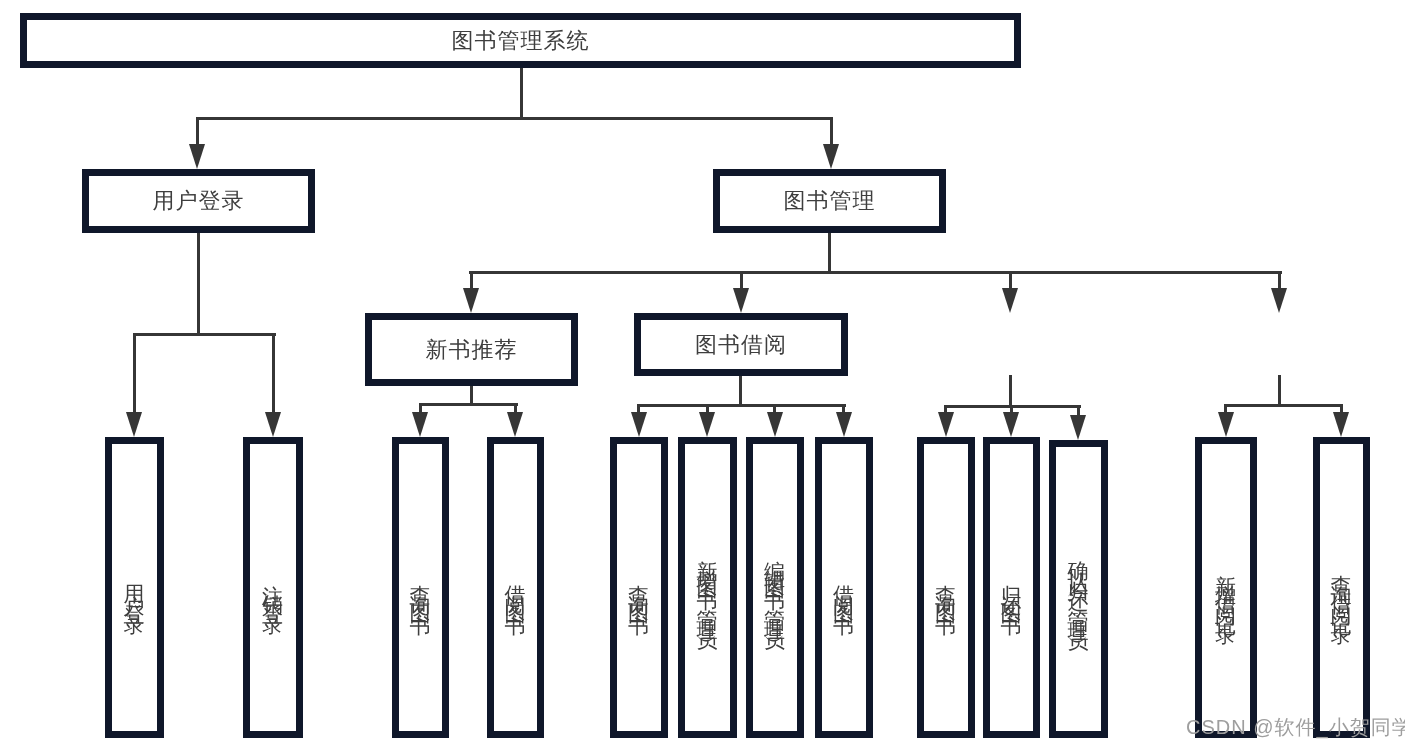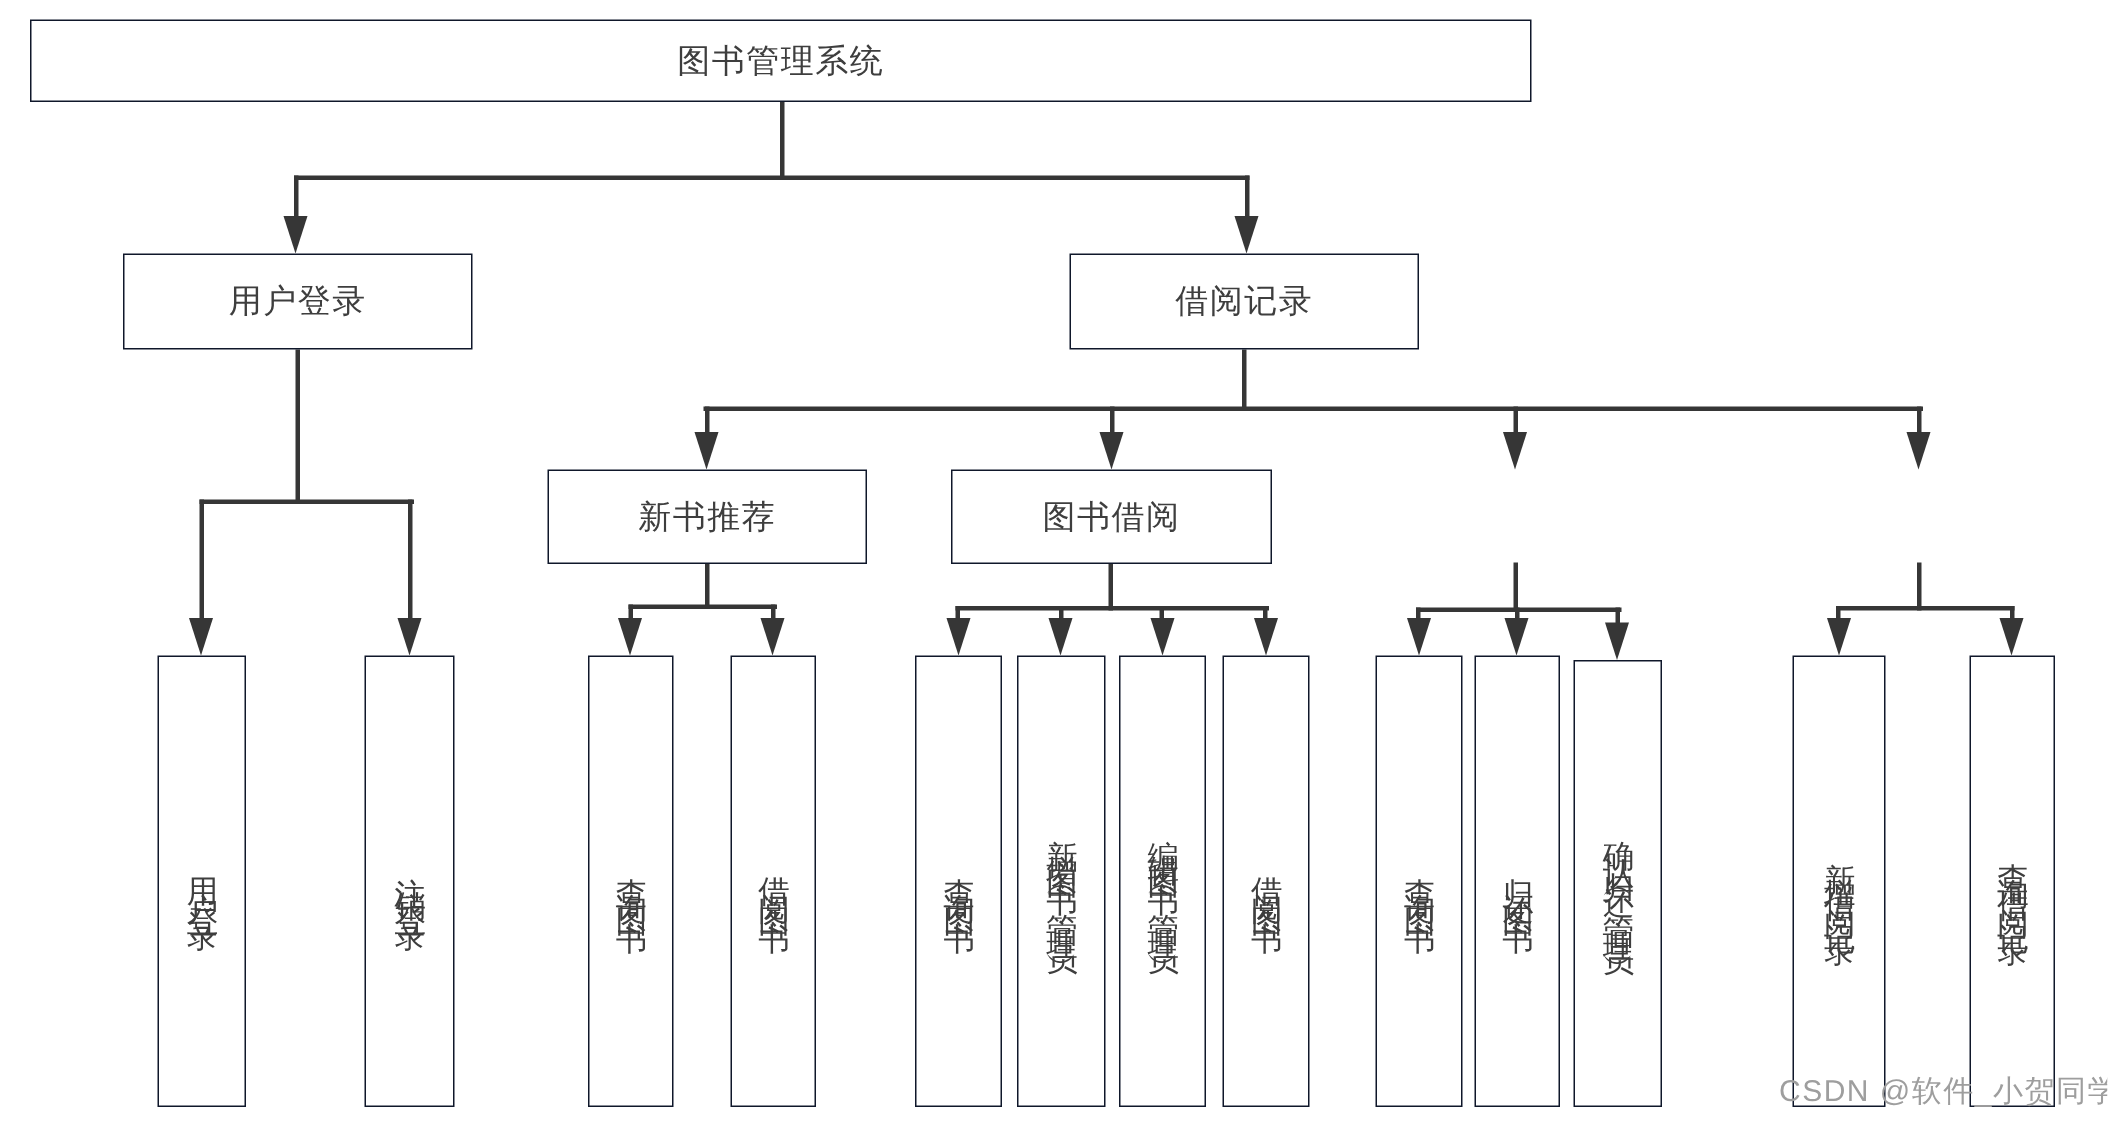--- a/index.html
+++ b/index.html
@@ -2,21 +2,21 @@
 <html><head>
 <meta charset="utf-8">
 <style>
   html,body { margin:0; padding:0; background:#ffffff; }
   .canvas {
     position:relative; width:1405px; height:747px; background:#ffffff;
     font-family:"Liberation Sans","DejaVu Sans",sans-serif; overflow:hidden;
   }
   .box {
     position:absolute; box-sizing:border-box;
-    border:1px solid #0f172a; background:#ffffff;
+    border:7px solid #0f172a; background:#ffffff;
     display:flex; align-items:center; justify-content:center;
     color:#3e3e3e;
   }
   .hbox { font-size:22px; letter-spacing:1px; }
   .vbox {
     writing-mode:vertical-rl; text-orientation:mixed;
     font-size:21px; letter-spacing:10px; line-height:1;
   }
   .line { position:absolute; background:#363636; }
   .ah {
@@ -90,23 +90,23 @@
   <div class="line" style="left:1224px;top:404px;width:119px;height:3px;"></div>
   <div class="line" style="left:1224px;top:404px;width:3px;height:10px;"></div>
   <div class="ah" style="left:1218px;top:412px;"></div>
   <div class="line" style="left:1340px;top:404px;width:3px;height:10px;"></div>
   <div class="ah" style="left:1333px;top:412px;"></div>
 
   <div class="box hbox" style="left:20px;top:13px;width:1001px;height:55px;">图书管理系统</div>
 
   <div class="box hbox" style="left:82px;top:169px;width:233px;height:64px;">用户登录</div>
 
-  <div class="box hbox" style="left:713px;top:169px;width:233px;height:64px;">借阅记录</div>
+  <div class="box hbox" style="left:713px;top:169px;width:233px;height:64px;">图书管理</div>
 
-  <div class="box hbox" style="left:365px;top:313px;width:213px;height:63px;">新书推荐</div>
+  <div class="box hbox" style="left:365px;top:313px;width:213px;height:73px;">新书推荐</div>
 
   <div class="box hbox" style="left:634px;top:313px;width:214px;height:63px;">图书借阅</div>
 
 
 
   <div class="box vbox" style="left:105px;top:437px;width:59px;height:301px;">用户登录</div>
 
   <div class="box vbox" style="left:243px;top:437px;width:60px;height:301px;">注销登录</div>
 
   <div class="box vbox" style="left:392px;top:437px;width:57px;height:301px;">查询图书</div>

